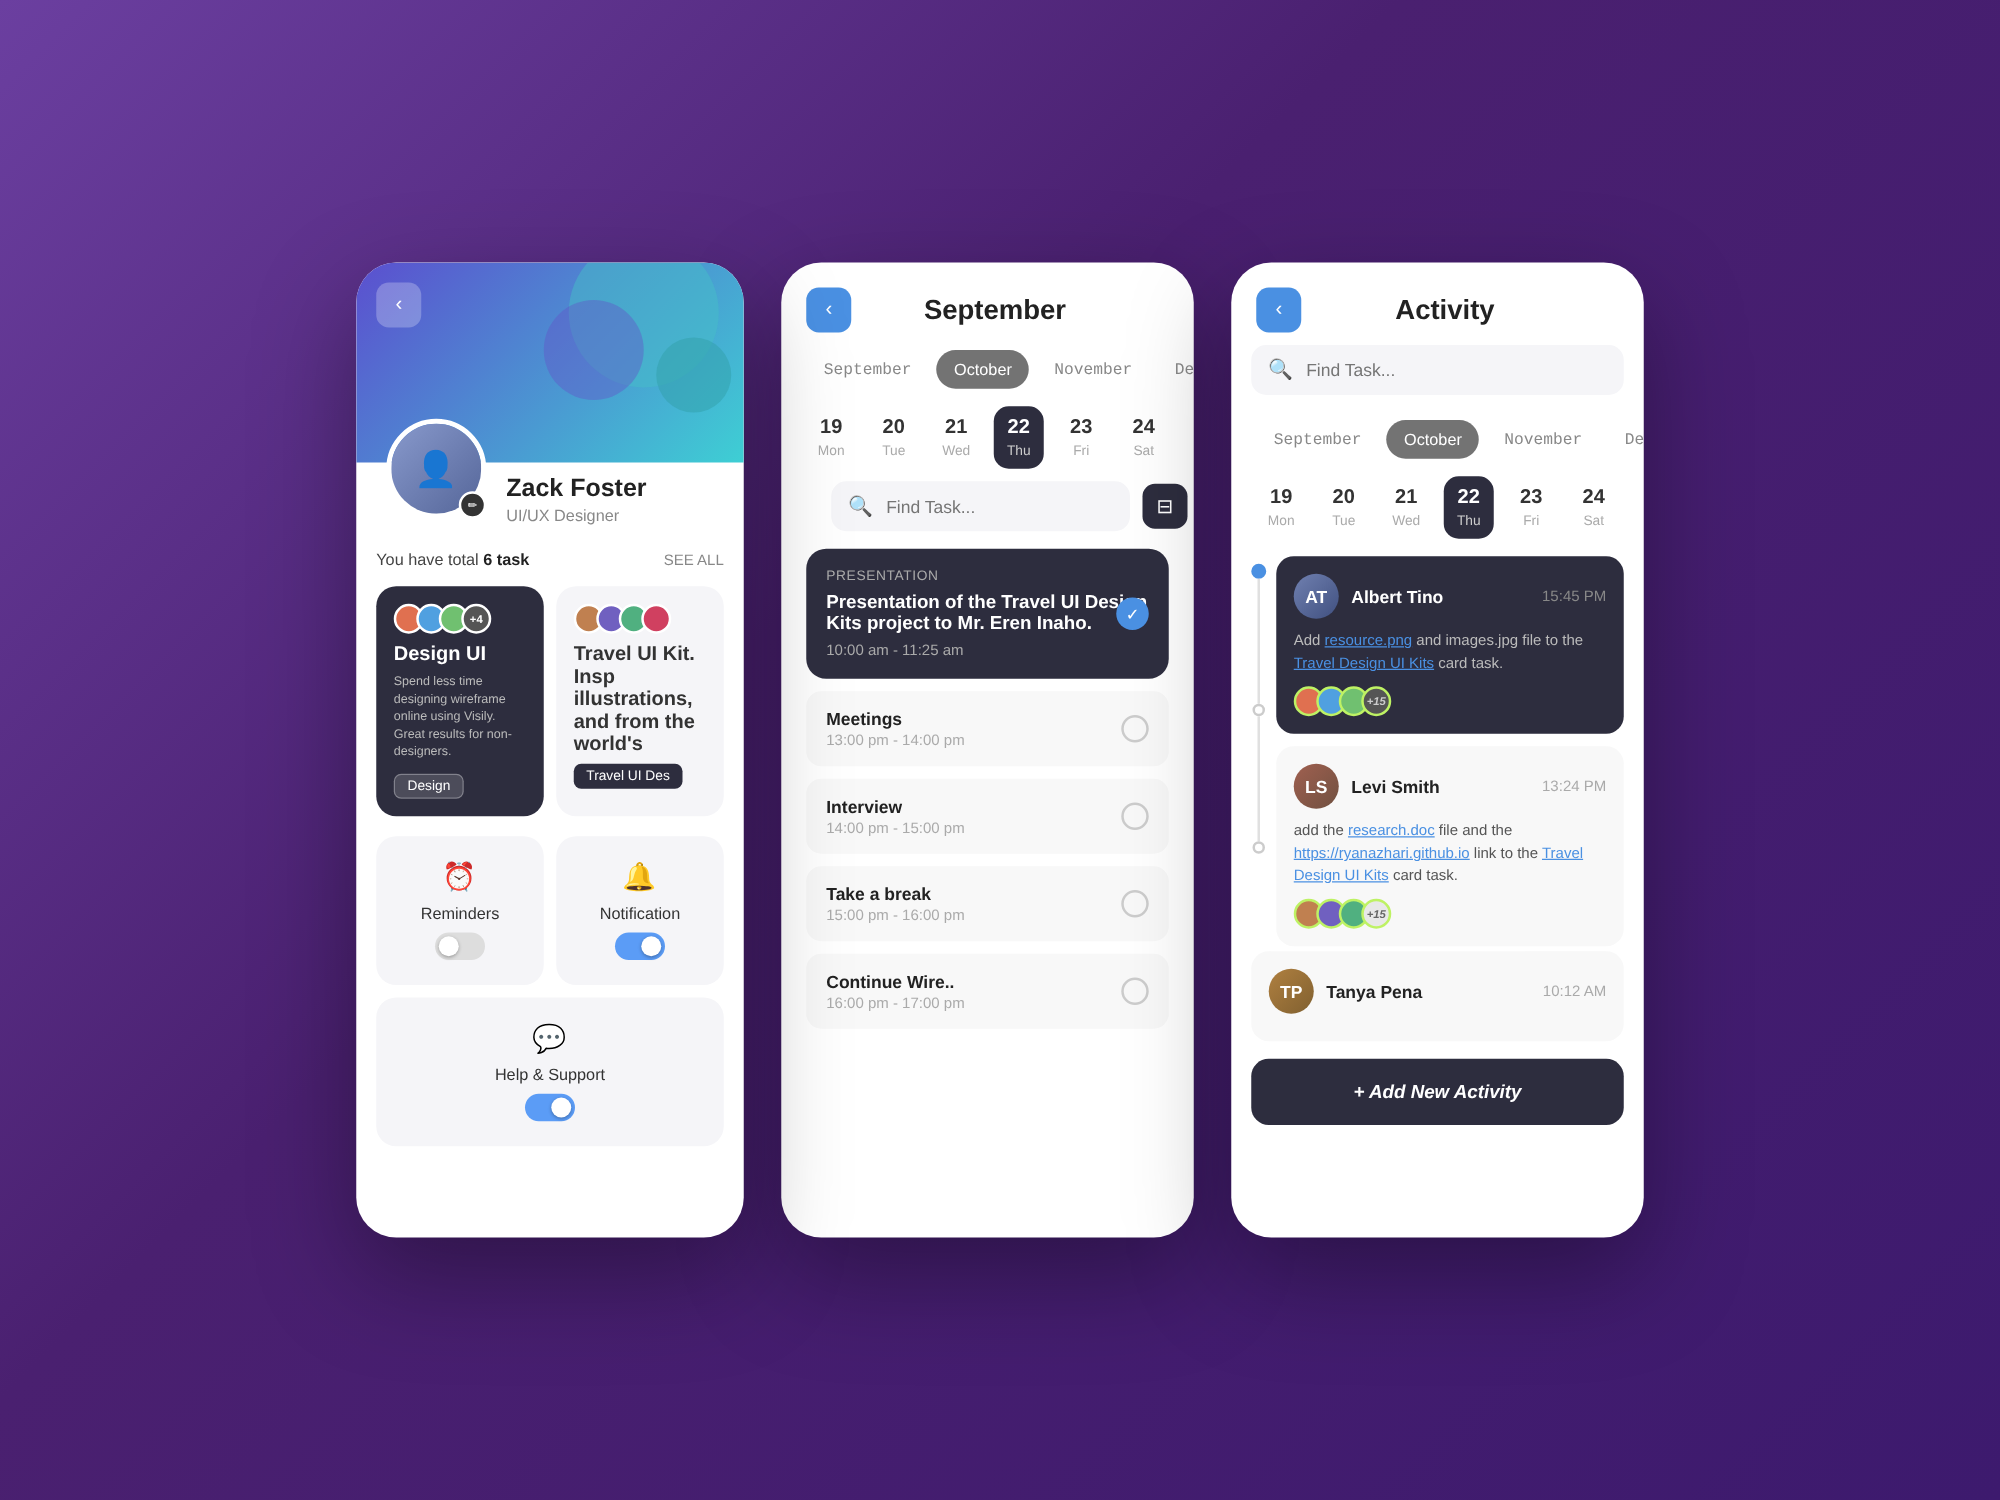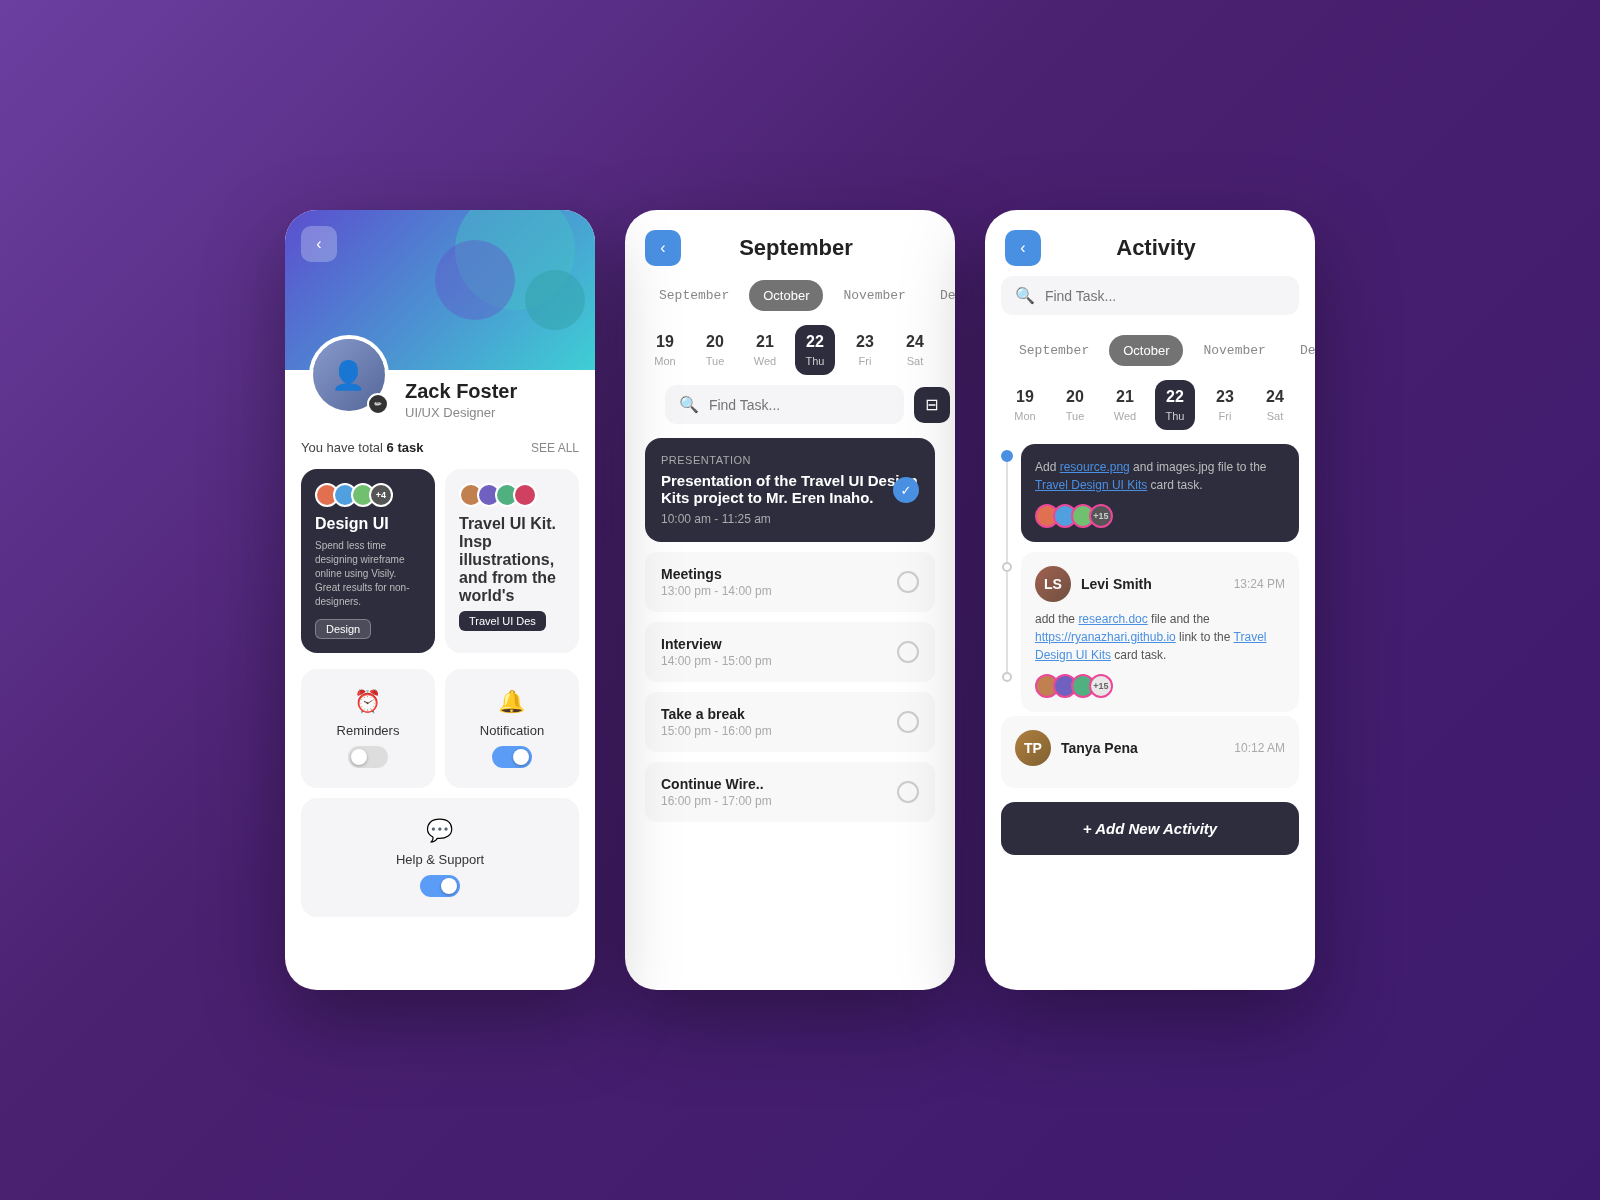--- a/index.html
+++ b/index.html
@@ -446,25 +446,25 @@
     }
     .activity-item-dark .activity-text { color: #bbb; }
     .activity-link { color: #4a90e2; text-decoration: underline; }
     .activity-avatars {
       display: flex;
       margin-top: 10px;
     }
     .mini-av {
       width: 24px; height: 24px;
       border-radius: 50%;
-      border: 2px solid #ec4899;
+      border: 2px solid #bef264;
       margin-left: -6px;
       background: linear-gradient(135deg, #8899cc, #556699);
       display: flex; align-items: center; justify-content: center;
-      font-size: 8px; color: #fff;
+      font-size: 8px; color: #fff; font-style: italic;
     }
     .mini-av:first-child { margin-left: 0; }
     .av-count-badge {
       background: #e8e8e8;
       color: #666;
       font-size: 9px;
       font-weight: 600;
     }
     .activity-item-dark .av-count-badge { background: #555; color: #ccc; }
 
@@ -721,20 +721,27 @@
       <div style="display:flex; flex-direction:column; align-items:center; padding-top:6px; flex-shrink:0; width:12px;">
         <div style="width:12px;height:12px;border-radius:50%;background:#4a90e2;border:2px solid #4a90e2;"></div>
         <div style="width:2px;height:100px;background:#e0e0e0;"></div>
         <div style="width:10px;height:10px;border-radius:50%;border:2px solid #ccc;"></div>
         <div style="width:2px;height:100px;background:#e0e0e0;"></div>
         <div style="width:10px;height:10px;border-radius:50%;border:2px solid #ccc;"></div>
       </div>
       <div style="flex:1; display:flex;flex-direction:column;gap:10px;">
 
         <div class="activity-item activity-item-dark">
+          <div class="activity-top">
+            <div class="activity-user">
+              <div class="user-avatar" style="background:linear-gradient(135deg,#7080b0,#405080);">AT</div>
+              <div class="user-name">Albert Tino</div>
+            </div>
+            <div class="activity-time">15:45 PM</div>
+          </div>
           <div class="activity-text">
             Add <span class="activity-link">resource.png</span> and images.jpg file to the <span class="activity-link">Travel Design UI Kits</span> card task.
           </div>
           <div class="activity-avatars">
             <div class="mini-av" style="background:#e07050;"></div>
             <div class="mini-av" style="background:#50a0e0;"></div>
             <div class="mini-av" style="background:#70c070;"></div>
             <div class="mini-av av-count-badge">+15</div>
           </div>
         </div>

